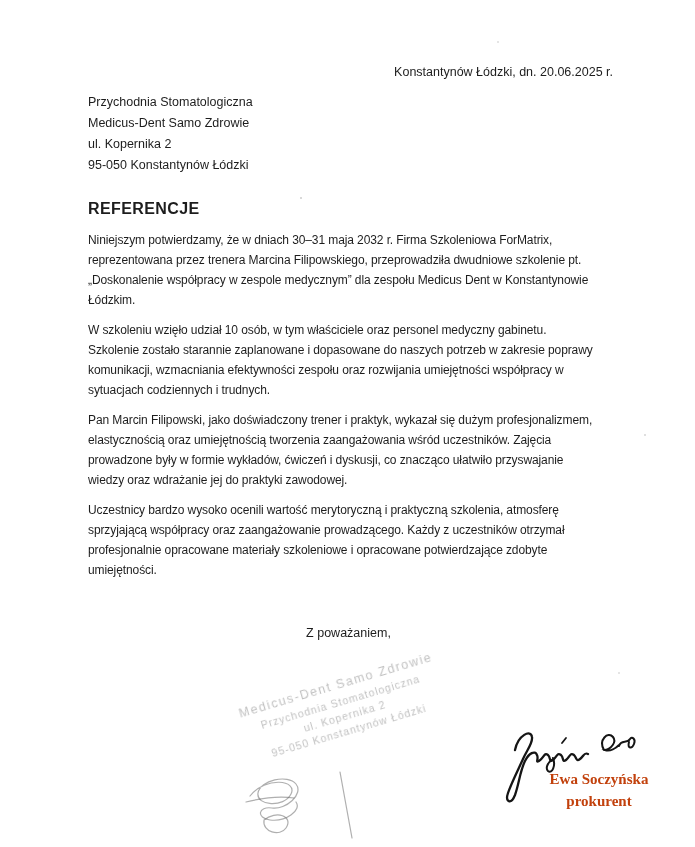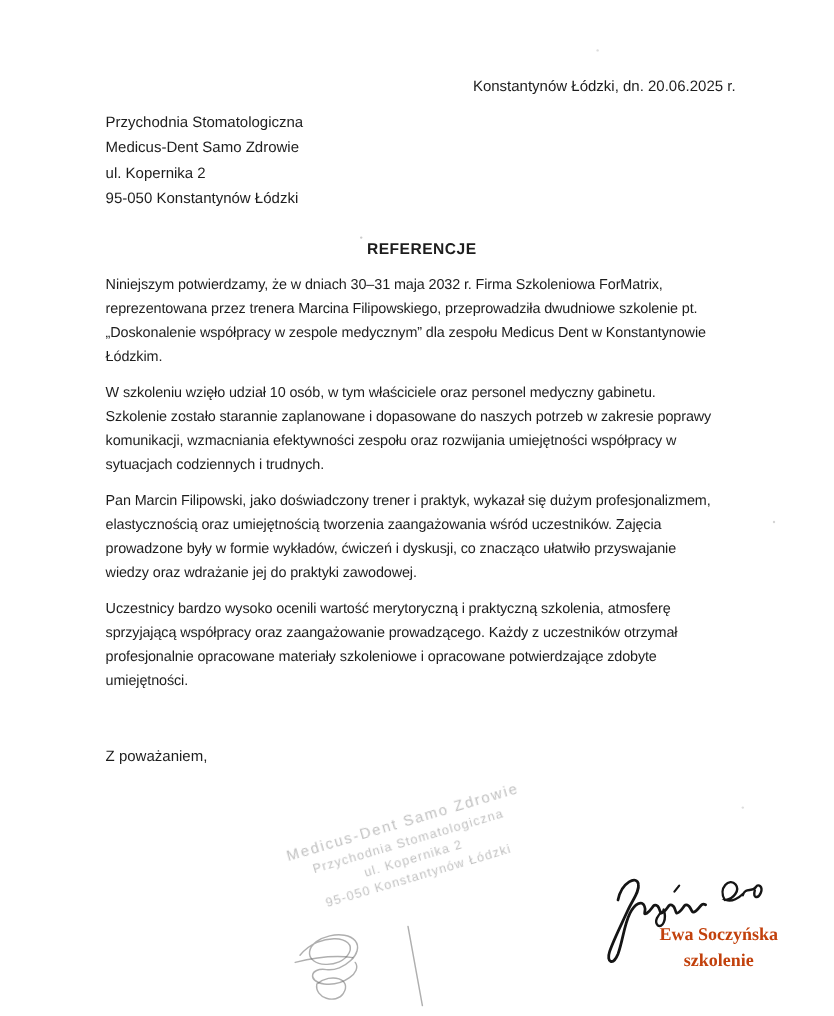--- a/index.html
+++ b/index.html
@@ -14,33 +14,33 @@
   }
   .content{padding:64px 80px 0 88px;}
   .dateline{
     text-align:right;
     font-size:12.5px;line-height:16px;
     padding-right:2px;
   }
   .address{margin-top:12px;font-size:12.5px;line-height:21px;}
   .title{
     margin:24px 0 12px 0;
-    text-align:center;
-    font-size:13px;font-weight:bold;
+    text-align:left;
+    font-size:16px;font-weight:bold;
     letter-spacing:.4px;
   }
   .para{
     margin:0 0 10px 0;
     font-size:12px;line-height:20px;
     letter-spacing:-0.1px;
     white-space:pre-line;
   }
   .closing{
     margin-top:46px;
-    text-align:left;
+    text-align:center;
     font-size:12.5px;
     padding-right:6px;
   }
   
   .stamp-text{
     position:absolute;left:212px;top:716px;width:272px;
     transform:rotate(-16.5deg);
     transform-origin:0 50%;
     text-align:center;
     color:#8e8e8e;
@@ -125,17 +125,17 @@
     <g fill="none" stroke="#151515" stroke-linecap="round">
       <path stroke-width="2.3" d="M17,26 C20,11 33,5 34,13 C35,19 29,26 25,35 C20,46 13,60 10,69 C7,78 13,81 17,71 C21,60 22,47 27,37 C31,29 37,26 39,31 C41,35 37,39 41,37 C46,34 46,28 50,31 C53,34 51,39 55,36 C59,33 59,28 63,31 C66,34 64,39 68,36 C72,33 72,28 76,31 C79,34 78,38 82,35 C86,32 86,28 90,30"></path>
       <path stroke-width="2" d="M55,34 C58,42 54,50 50,47 C47,44 50,38 55,35"></path>
       <path stroke-width="1.8" d="M64,19 L68,14"></path>
       <path stroke-width="2" d="M106,26 C100,16 110,7 115,13 C119,18 113,25 107,26 C112,28 118,24 121,21 M121,22 C123,15 129,20 132,15 C134,12 138,15 136,20 C134,25 129,25 131,18"></path>
     </g>
   </svg>
 
   <div class="signer">
     <div class="signer-name">Ewa Soczyńska</div>
-    <div class="signer-role">szkolenie</div>
+    <div class="signer-role">prokurent</div>
   </div>
 
   <div class="speck"></div>
 </div>
 
 </body></html>

